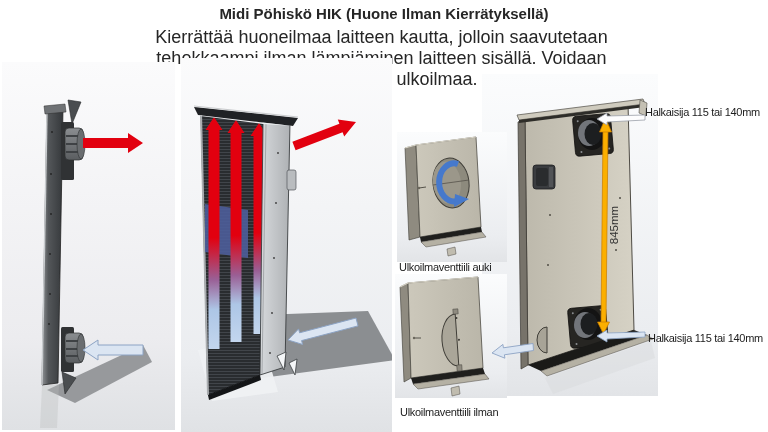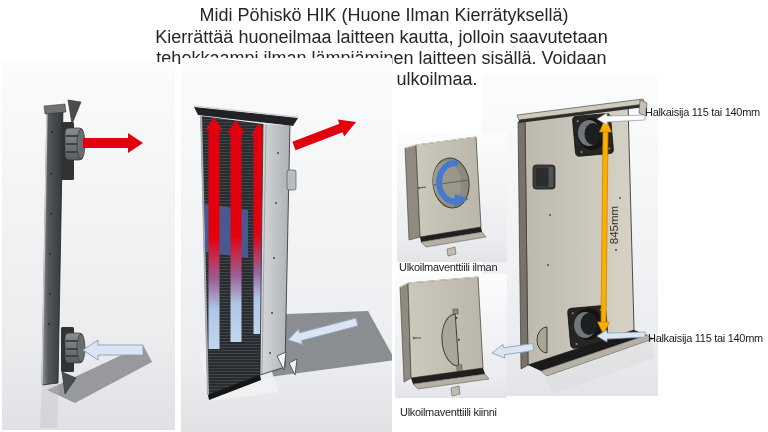--- a/index.html
+++ b/index.html
@@ -3,21 +3,21 @@
 <meta charset="utf-8">
 <style>
   html,body{margin:0;padding:0;background:#fff;}
   .slide{
     position:relative;width:768px;height:432px;background:#ffffff;
     font-family:"Liberation Sans",sans-serif;overflow:hidden;
     color:var(--text,#262626);
   }
   .title{
     position:absolute;top:5px;left:0;width:100%;text-align:center;
-    font-size:18px;color:var(--text,#262626);
+    font-size:15px;color:var(--text,#262626);font-weight:bold;
   }
   .subtitle{
     position:absolute;top:27px;left:129px;width:505px;text-align:center;
     font-size:18px;line-height:1.18;color:var(--text,#262626);
   }
   .fig{position:absolute;}
   .lbl{
     position:absolute;font-size:11px;letter-spacing:-0.3px;white-space:nowrap;
     color:#1c1c1c;
     text-align:right;
@@ -256,16 +256,16 @@
       <circle cx="19" cy="280" r="1.2" fill="#6b675c"></circle>
       <polygon points="16,320 88,310 90,316 18,326" fill="#1f1f1d"></polygon>
       <polygon points="18,326 90,316 94,321 23,331" fill="#b5b1a4" stroke="#4e4b44" stroke-width="0.5"></polygon>
       <polygon points="56,330 64,328 65,336 57,338" fill="#c0bcaf" stroke="#4e4b44" stroke-width="0.5"></polygon>
     </g>
   </svg>
 
   <div class="lbl" style="left:645px;top:106px">Halkaisija 115 tai 140mm</div>
   <div class="lbl" style="left:648px;top:332px">Halkaisija 115 tai 140mm</div>
   <div class="lbl-rot" style="left:590px;top:218px">845mm</div>
-  <div class="lbl" style="left:399px;top:261px">Ulkoilmaventtiili ilman</div>
-  <div class="lbl" style="left:400px;top:406px">Ulkoilmaventtiili kiinni</div>
+  <div class="lbl" style="left:399px;top:261px">Ulkoilmaventtiili auki</div>
+  <div class="lbl" style="left:400px;top:406px">Ulkoilmaventtiili ilman</div>
 
 </div>
 
 </body></html>

